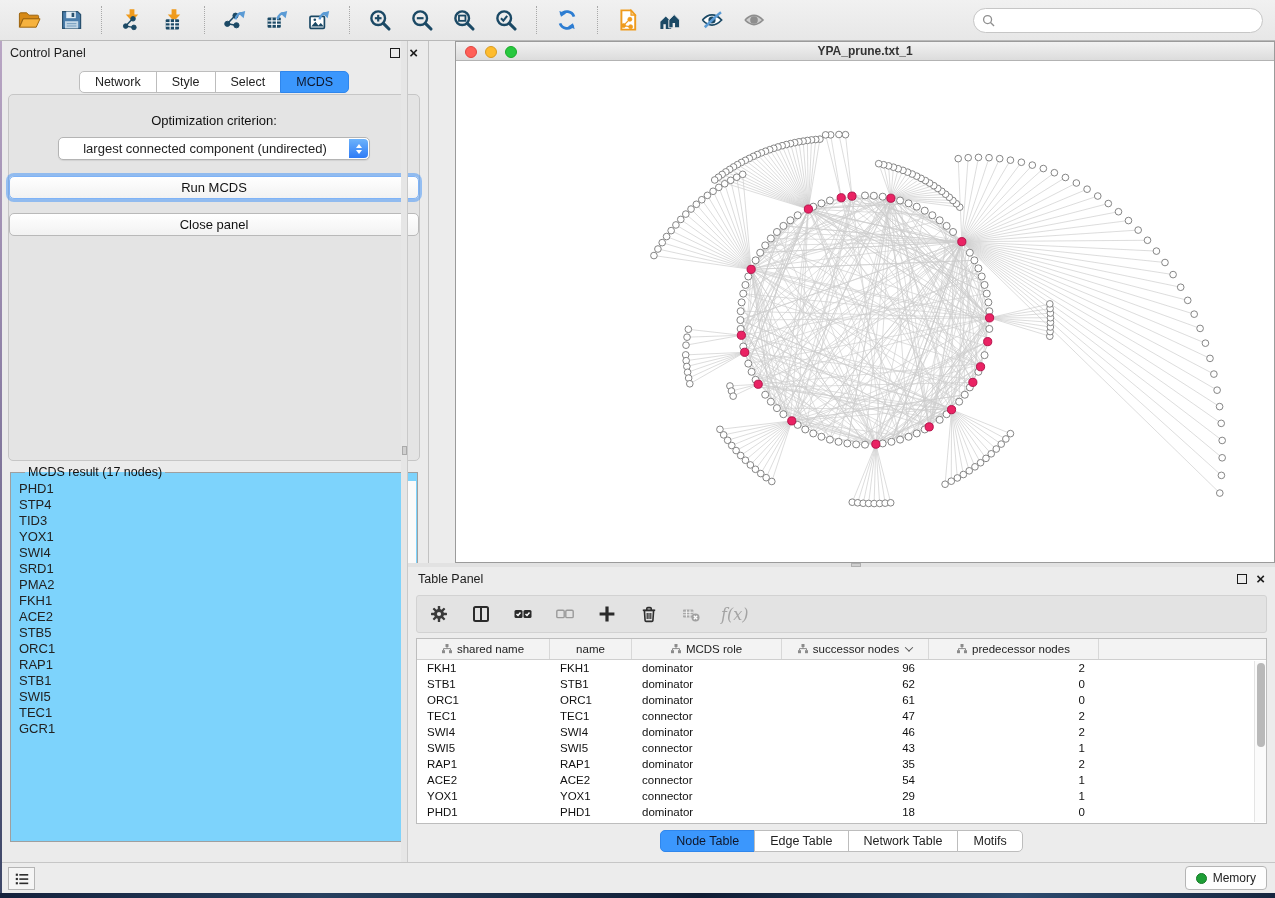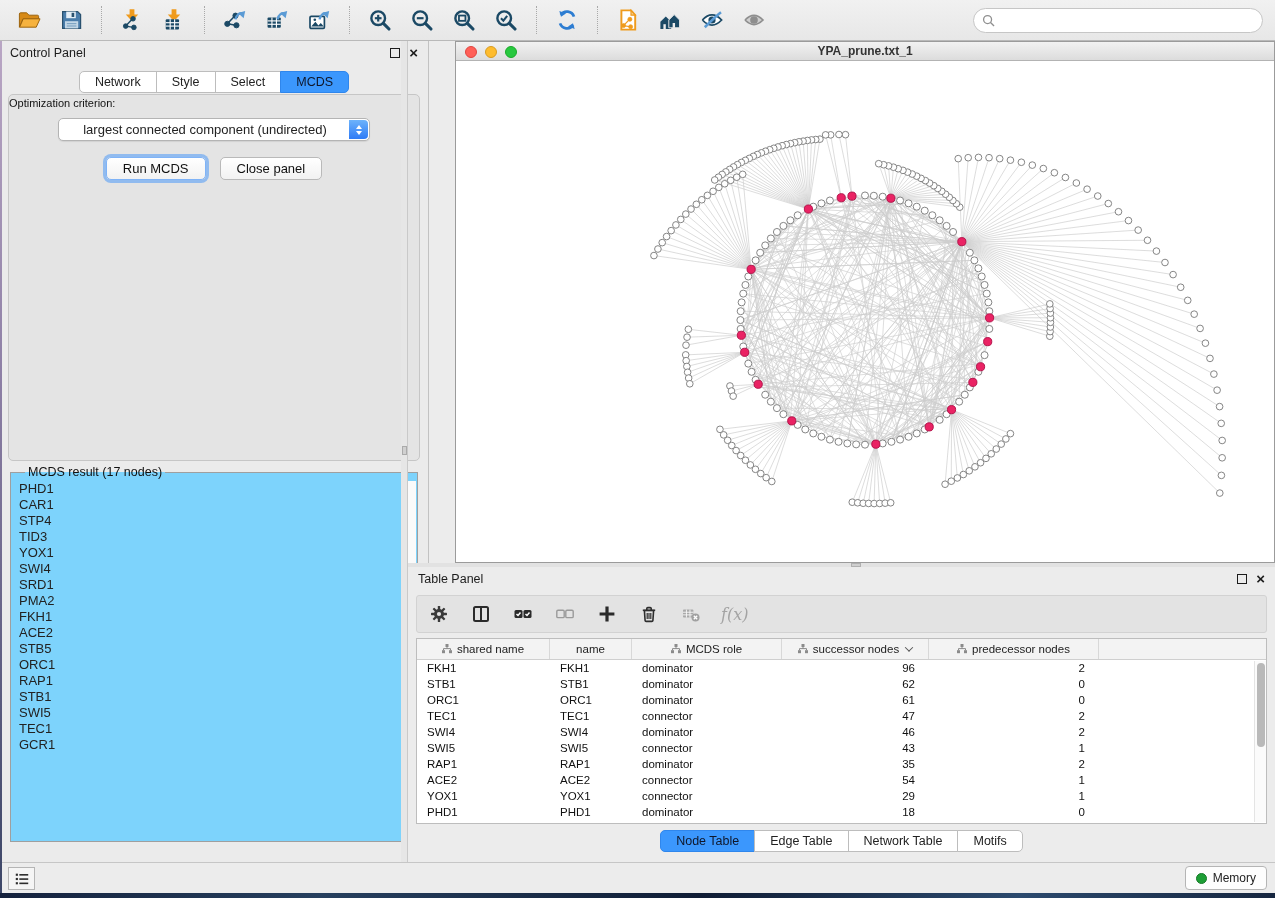--- a/index.html
+++ b/index.html
@@ -23,27 +23,27 @@
   .float-icon { width:10px; height:10px; border:1.6px solid #1c1c1c; display:inline-block; cursor:pointer; }
   .close-icon { font-size:15px; font-weight:bold; color:#1c1c1c; line-height:10px; cursor:pointer; }
 
   .seg-tabs { display:flex; justify-content:center; margin-top:6px; }
   .seg-tab { height:22px; line-height:20px; padding:0 15px; background:#fff; border:1px solid #bdbdbd; font-size:12.5px; margin-left:-1px; cursor:pointer; color:#222; }
   .seg-tab:first-child { border-radius:5px 0 0 5px; margin-left:0; }
   .seg-tab:last-child { border-radius:0 5px 5px 0; }
   .seg-tab.active { background:#3b97fd; border-color:#2f86ec; color:#0f172a; }
 
   .cp-card { position:absolute; left:8px; right:8px; top:53px; height:367px; background:#e4e4e4; border:1px solid #c6c6c6; border-radius:5px; }
-  .opt-label { text-align:left; margin-top:2px; font-size:11px; color:#111; }
+  .opt-label { text-align:center; margin-top:18px; font-size:13px; color:#111; }
   .combo { position:relative; margin:9px auto 0; width:312px; height:23px; background:#fff; border:1px solid #b4b4b4; border-radius:5px; display:flex; align-items:center; justify-content:center; font-size:13px; cursor:pointer; box-shadow:0 1px 1px rgba(0,0,0,.08); }
   .combo-text { padding-right:18px; }
   .combo-step { position:absolute; right:1px; top:1px; bottom:1px; width:19px; border-radius:0 4px 4px 0; background:linear-gradient(#6db3fb,#2e7bf6); display:flex; flex-direction:column; align-items:center; justify-content:center; gap:2px; }
   .tri-up { width:0; height:0; border-left:3.5px solid transparent; border-right:3.5px solid transparent; border-bottom:4.5px solid #fff; }
   .tri-dn { width:0; height:0; border-left:3.5px solid transparent; border-right:3.5px solid transparent; border-top:4.5px solid #fff; }
-  .btn-row { display:flex; justify-content:center; gap:14px; margin-top:16px; }
+  .btn-row { display:flex; justify-content:center; gap:14px; margin-top:16px;flex-direction:column; }
   .mac-btn { height:23px; padding:0 16px; background:linear-gradient(#ffffff,#f2f2f2); border:1px solid #b9b9b9; border-radius:5px; font-size:13px; color:#111; cursor:pointer; }
   .mac-btn.focused { box-shadow:0 0 0 3px rgba(62,145,250,.5); border-color:#7fb3f7; }
 
   fieldset.result-box { position:absolute; left:10px; right:10px; top:424px; bottom:20px; background:#7dd3fc; border:1px solid #9f9f9f; padding:4px 0 0 6px; }
   fieldset.result-box legend { font-size:12.5px; margin-left:8px; padding:0 3px; color:#111; }
   .result-scroll { position:absolute; inset:2px 1px 1px 1px; overflow:hidden; }
   .result-item { font-size:13px; line-height:16px; padding-left:7px; cursor:default; }
   .result-track { position:absolute; top:2px; bottom:1px; right:1px; width:11px; background:#fafafa; border-left:1px solid #e3e3e3; }
 
   
@@ -317,21 +317,20 @@
     <div class="btn-row">
       <button class="mac-btn focused">Run MCDS</button>
       <button class="mac-btn">Close panel</button>
     </div>
   </div>
 
   <fieldset class="result-box">
     <legend>MCDS result (17 nodes)</legend>
     <div class="result-scroll" id="resultList">
         <div class="result-item">PHD1</div>
-        <div class="result-item">CAR1</div>
         <div class="result-item">STP4</div>
         <div class="result-item">TID3</div>
         <div class="result-item">YOX1</div>
         <div class="result-item">SWI4</div>
         <div class="result-item">SRD1</div>
         <div class="result-item">PMA2</div>
         <div class="result-item">FKH1</div>
         <div class="result-item">ACE2</div>
         <div class="result-item">STB5</div>
         <div class="result-item">ORC1</div>

